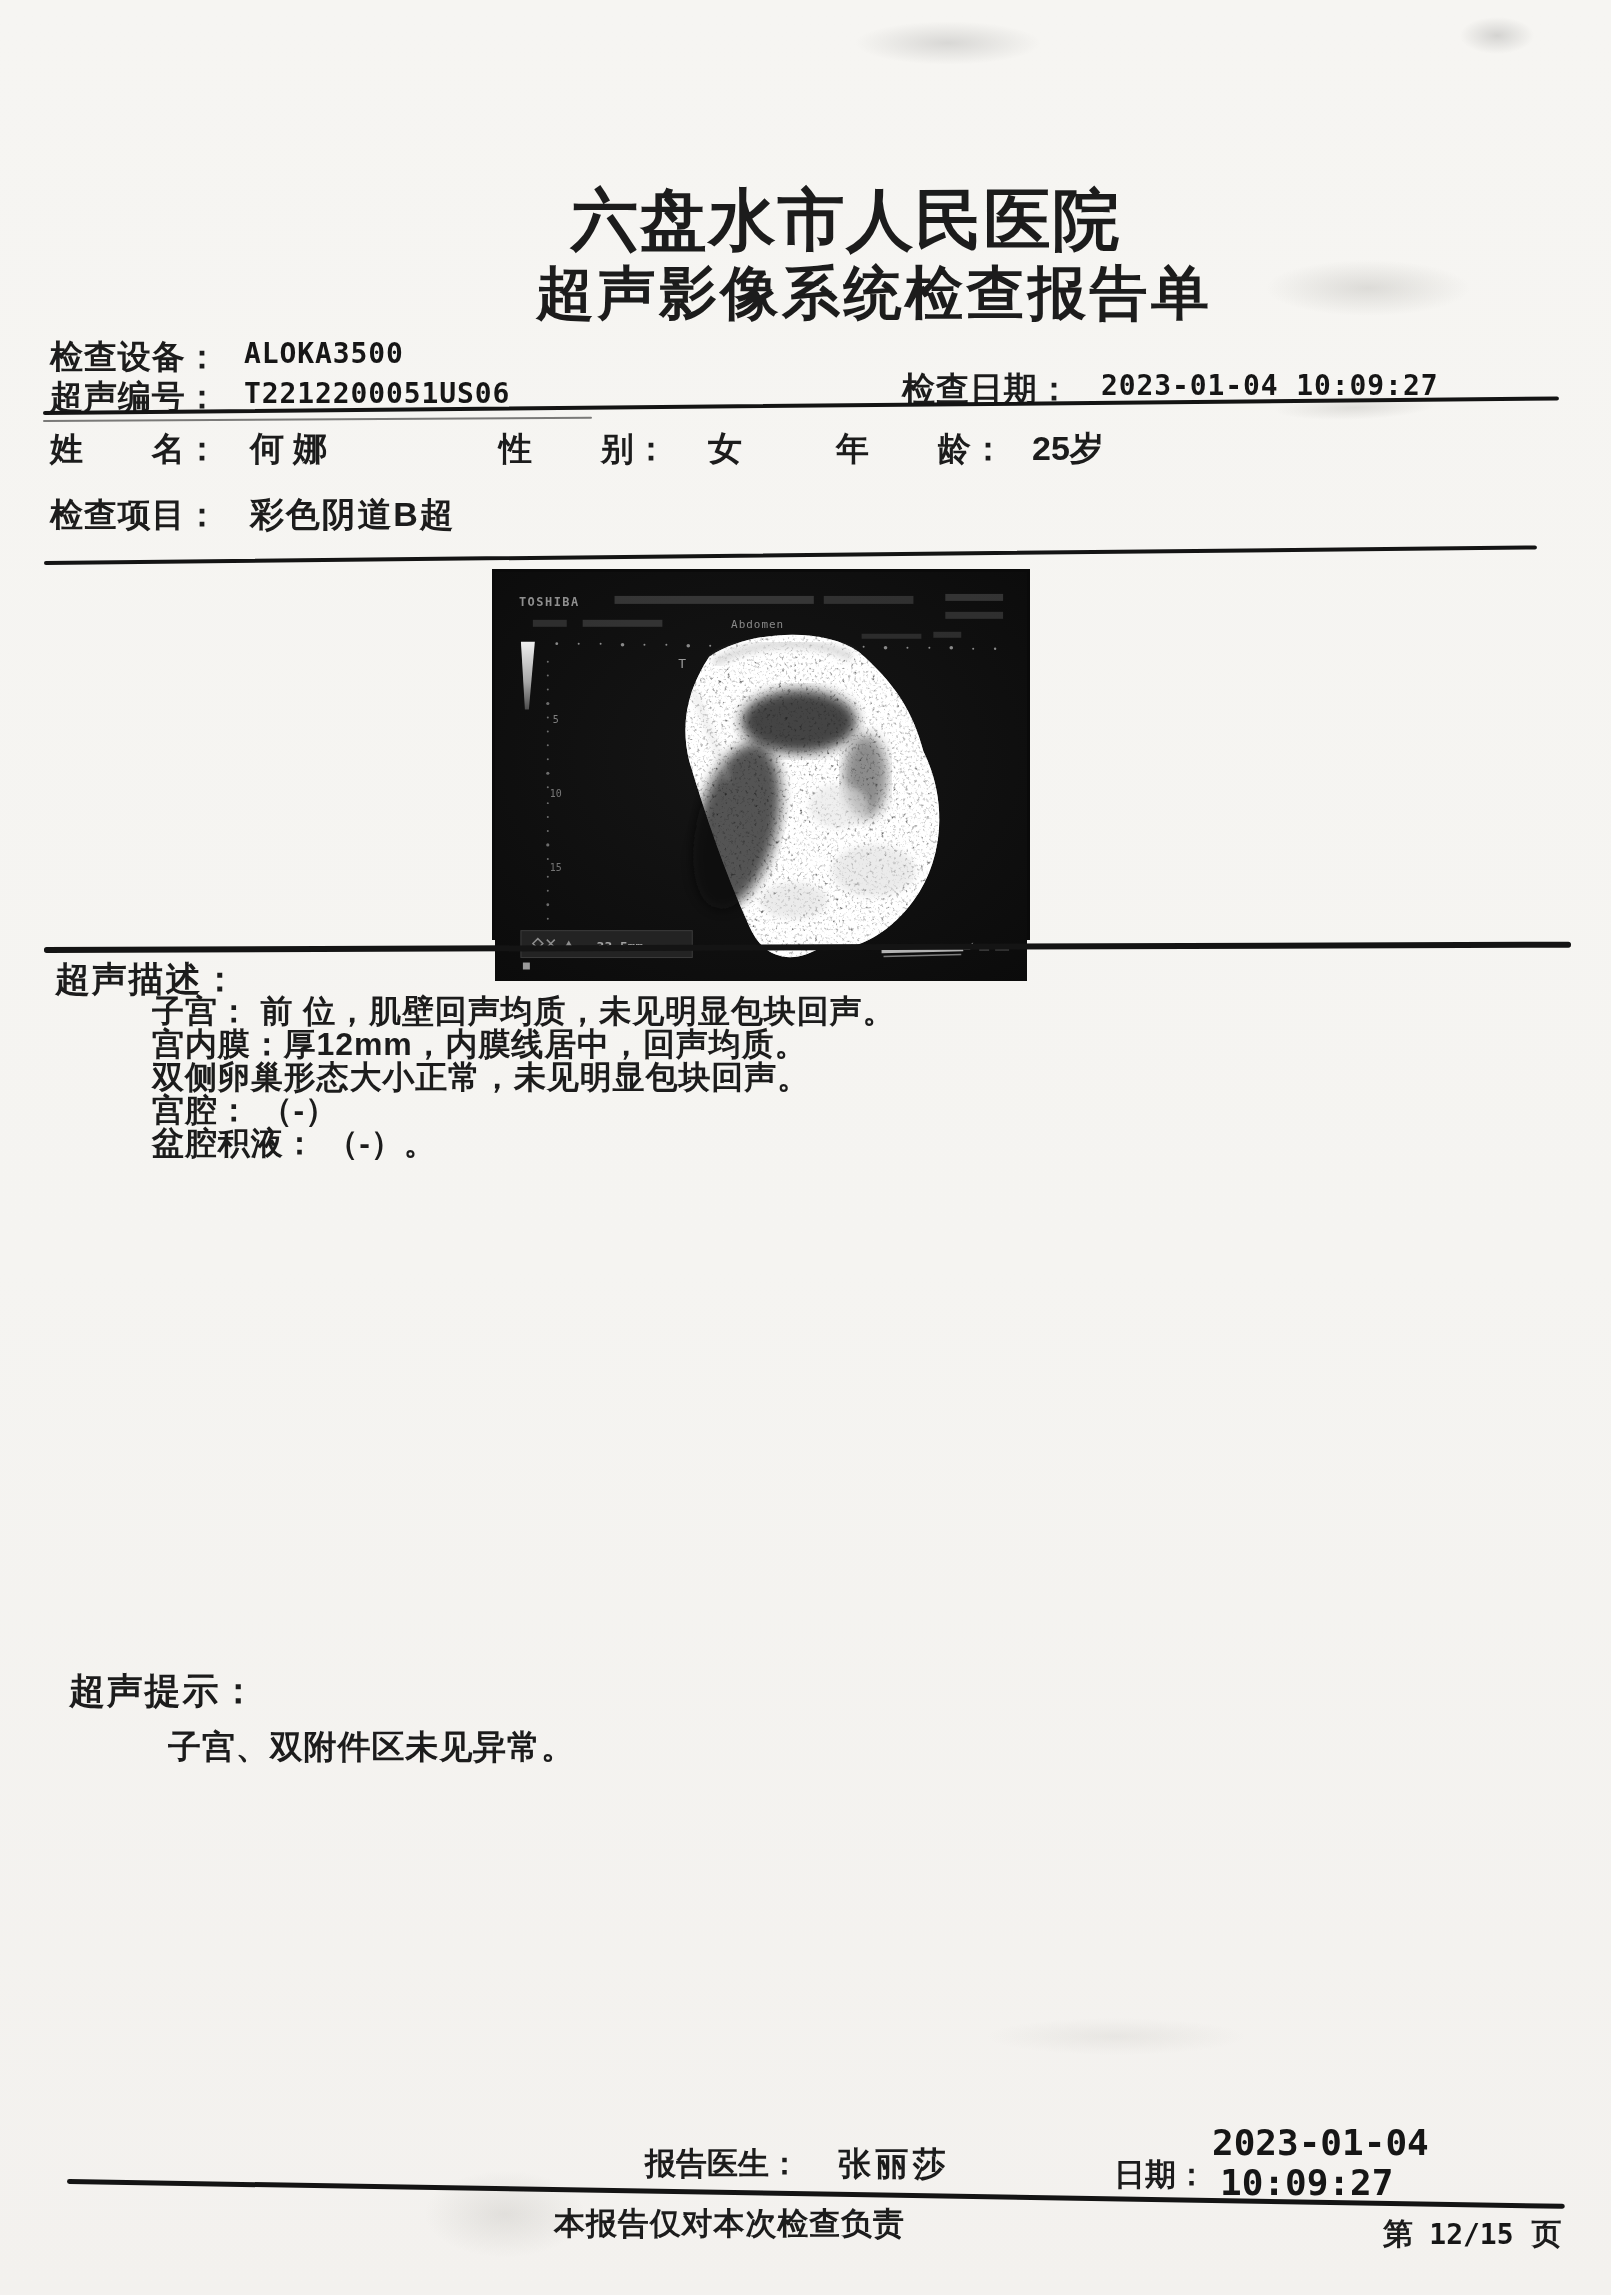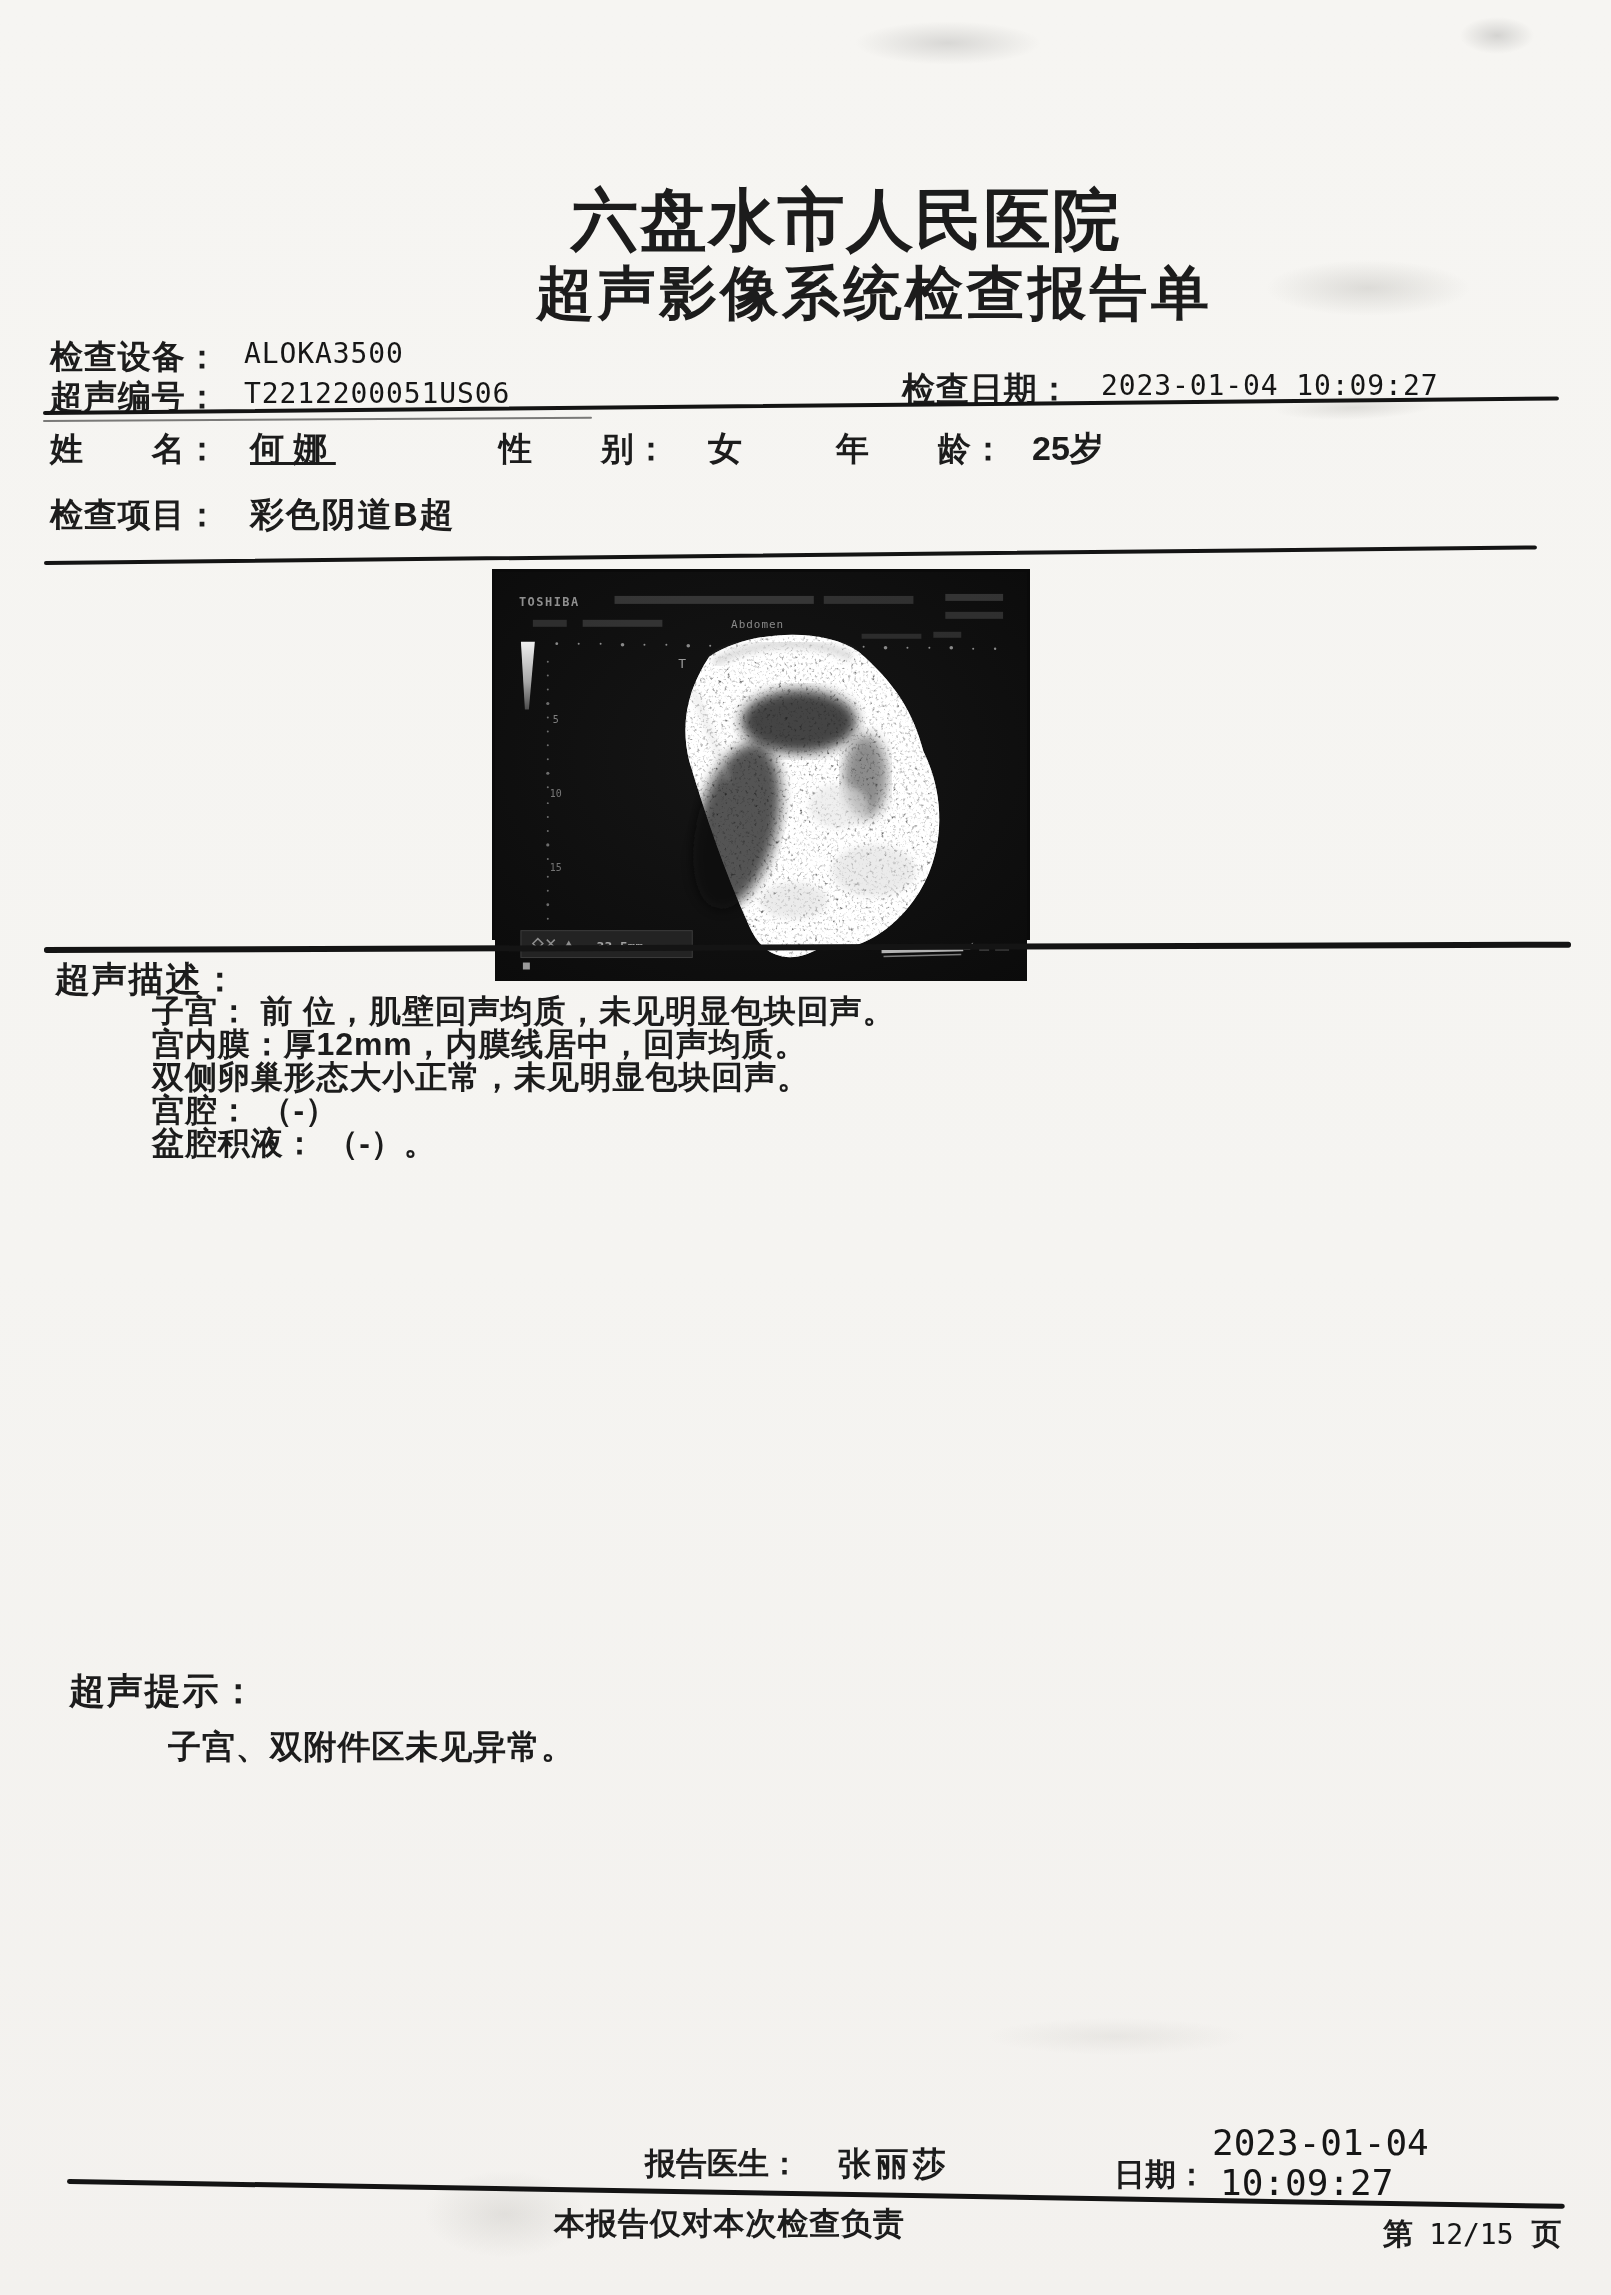--- a/index.html
+++ b/index.html
@@ -4,21 +4,21 @@
 <style>
   html,body{margin:0;padding:0;background:#d8d6d2;}
   .page{
     position:relative;width:1612px;height:2295px;overflow:hidden;
     background:linear-gradient(180deg,#f6f5f2 0%,#f5f4f1 55%,#f3f1ee 100%);
     font-family:"Liberation Sans",sans-serif;color:#1b1b1b;
   }
   .smudge{position:absolute;pointer-events:none;}
   .abs{position:absolute;white-space:nowrap;}
   .cjk{font-family:"Liberation Sans",sans-serif;font-weight:700;color:#1c1c1c;}
-  .mono{font-family:"DejaVu Sans Mono","Liberation Mono",monospace;font-weight:400;color:#161616;}
+  .mono{font-family:"DejaVu Sans Mono","Liberation Mono",monospace;font-weight:700;color:#161616;}
   .title{font-size:67px;letter-spacing:1.8px;}
   .subtitle{font-size:58px;letter-spacing:3.5px;}
   .lbl{font-size:33px;letter-spacing:0.9px;}
   .val{font-size:28px;letter-spacing:0.9px;}
   .hline{position:absolute;background:#141414;border-radius:2.7px;transform-origin:left center;}
   .photo{
     position:absolute;left:492px;top:569px;width:538px;height:371px;
     background:#0d0d0d;border:3.5px solid #0a0a0a;box-sizing:border-box;
     display:flex;flex-direction:column;
   }
@@ -51,21 +51,21 @@
   <span class="abs cjk lbl" style="left:50px;top:375px;">超声编号：</span>
   <span class="abs mono val" style="left:244px;top:377px;">T2212200051US06</span>
 
   <span class="abs cjk lbl" style="left:902px;top:367px;">检查日期：</span>
   <span class="abs mono val" style="left:1101px;top:369px;">2023-01-04 10:09:27</span>
 
   <div class="hline" style="left:43px;top:411px;width:1516px;height:4.4px;transform:rotate(-0.55deg);"></div>
   <div class="hline" style="left:43px;top:420px;width:549px;height:1.8px;opacity:.55;transform:rotate(-0.35deg);"></div>
 
   <span class="abs cjk lbl" style="left:50px;top:427px;">姓　　名：</span>
-  <span class="abs cjk" style="left:250px;top:426px;font-size:34px;letter-spacing:8.9px;text-decoration:underline;">何娜</span>
+  <span class="abs cjk" style="left:250px;top:426px;font-size:34px;letter-spacing:8.9px;">何娜</span>
   <span class="abs cjk lbl" style="left:499px;top:427px;">性　　别：</span>
   <span class="abs cjk" style="left:708px;top:426px;font-size:34px;">女</span>
   <span class="abs cjk lbl" style="left:836px;top:427px;">年　　龄：</span>
   <span class="abs cjk" style="left:1032px;top:426px;font-size:34px;">25岁</span>
 
   <span class="abs cjk lbl" style="left:50px;top:493px;">检查项目：</span>
   <span class="abs cjk" style="left:250px;top:492px;font-size:34px;letter-spacing:1.8px;">彩色阴道B超</span>
 
   <div class="hline" style="left:44px;top:561px;width:1493px;height:4.4px;transform:rotate(-0.6deg);"></div>
 

